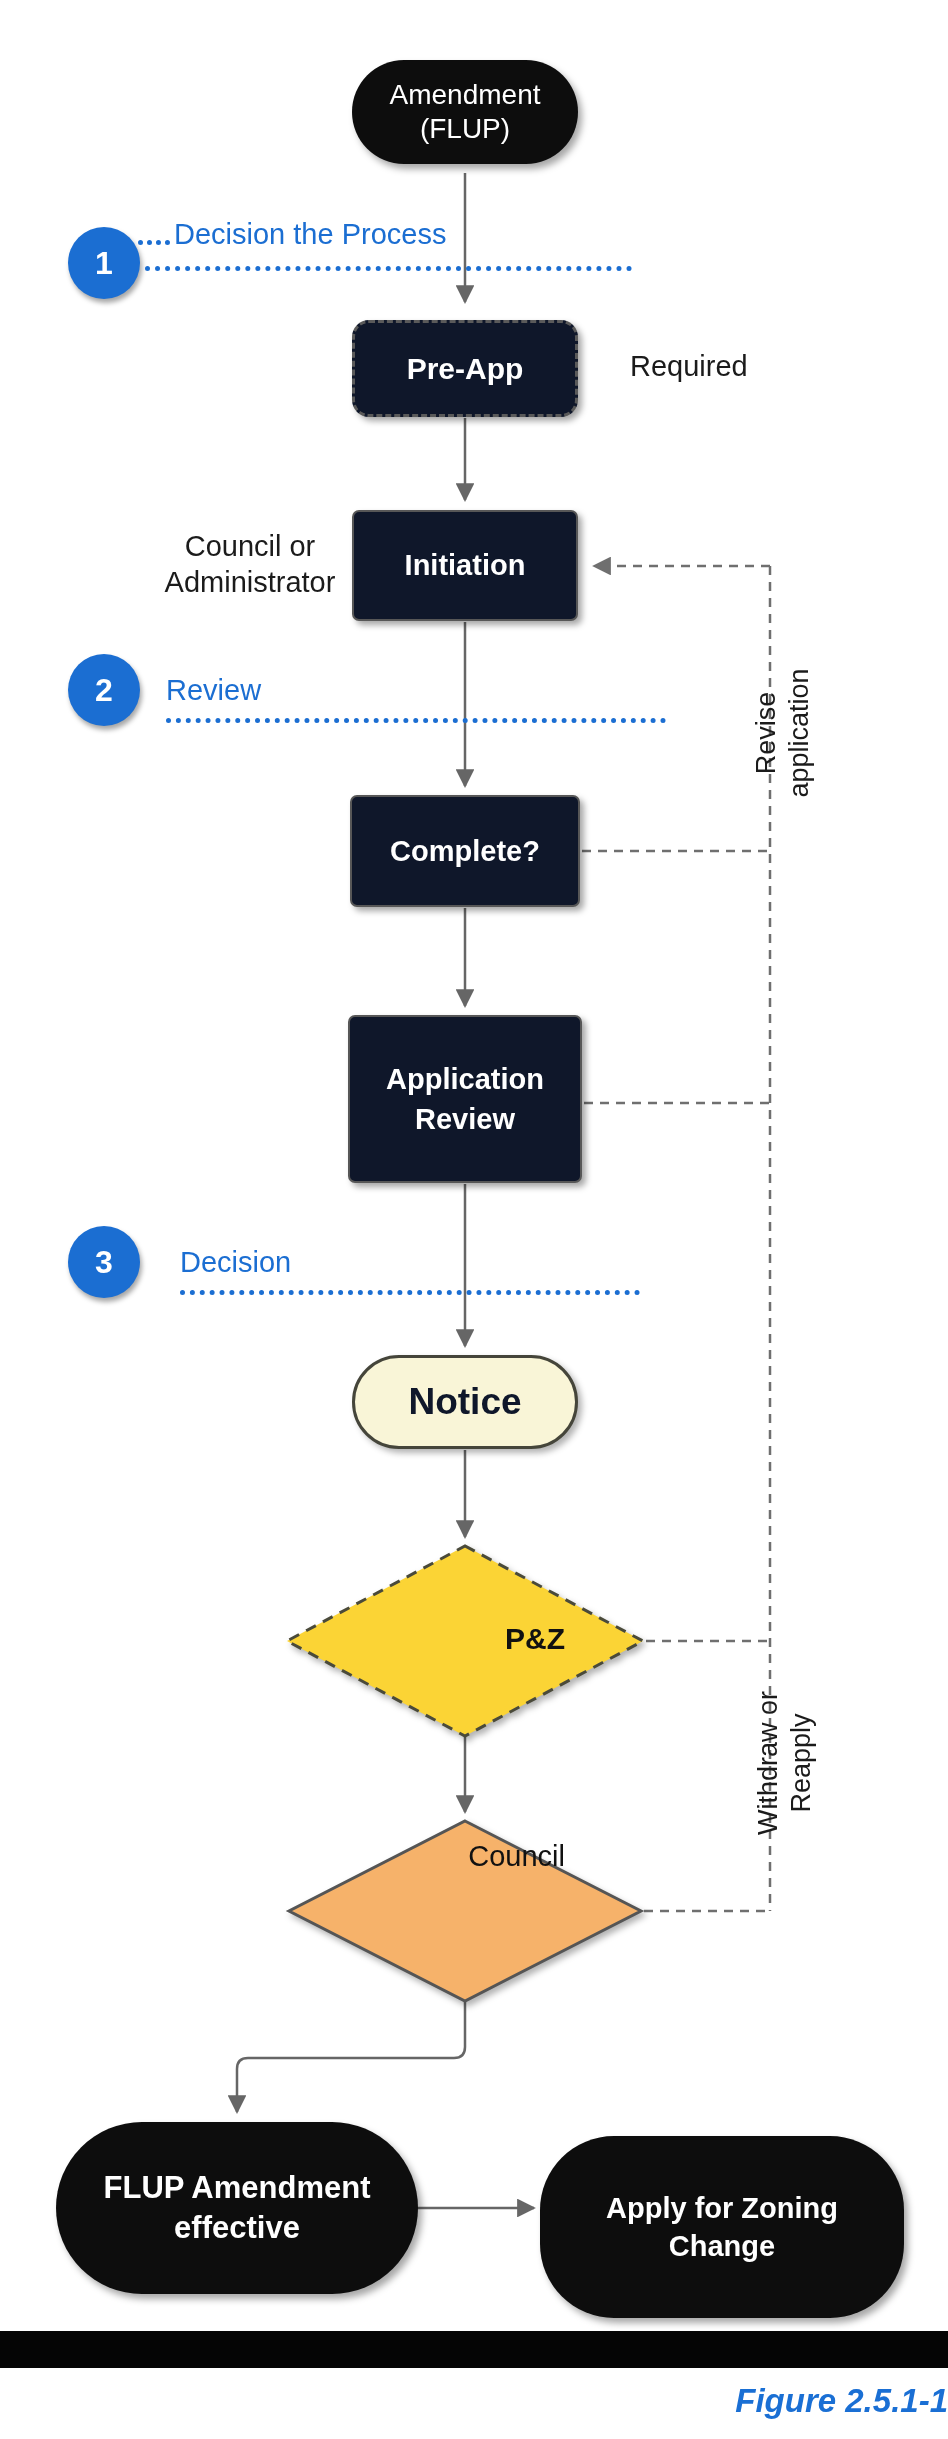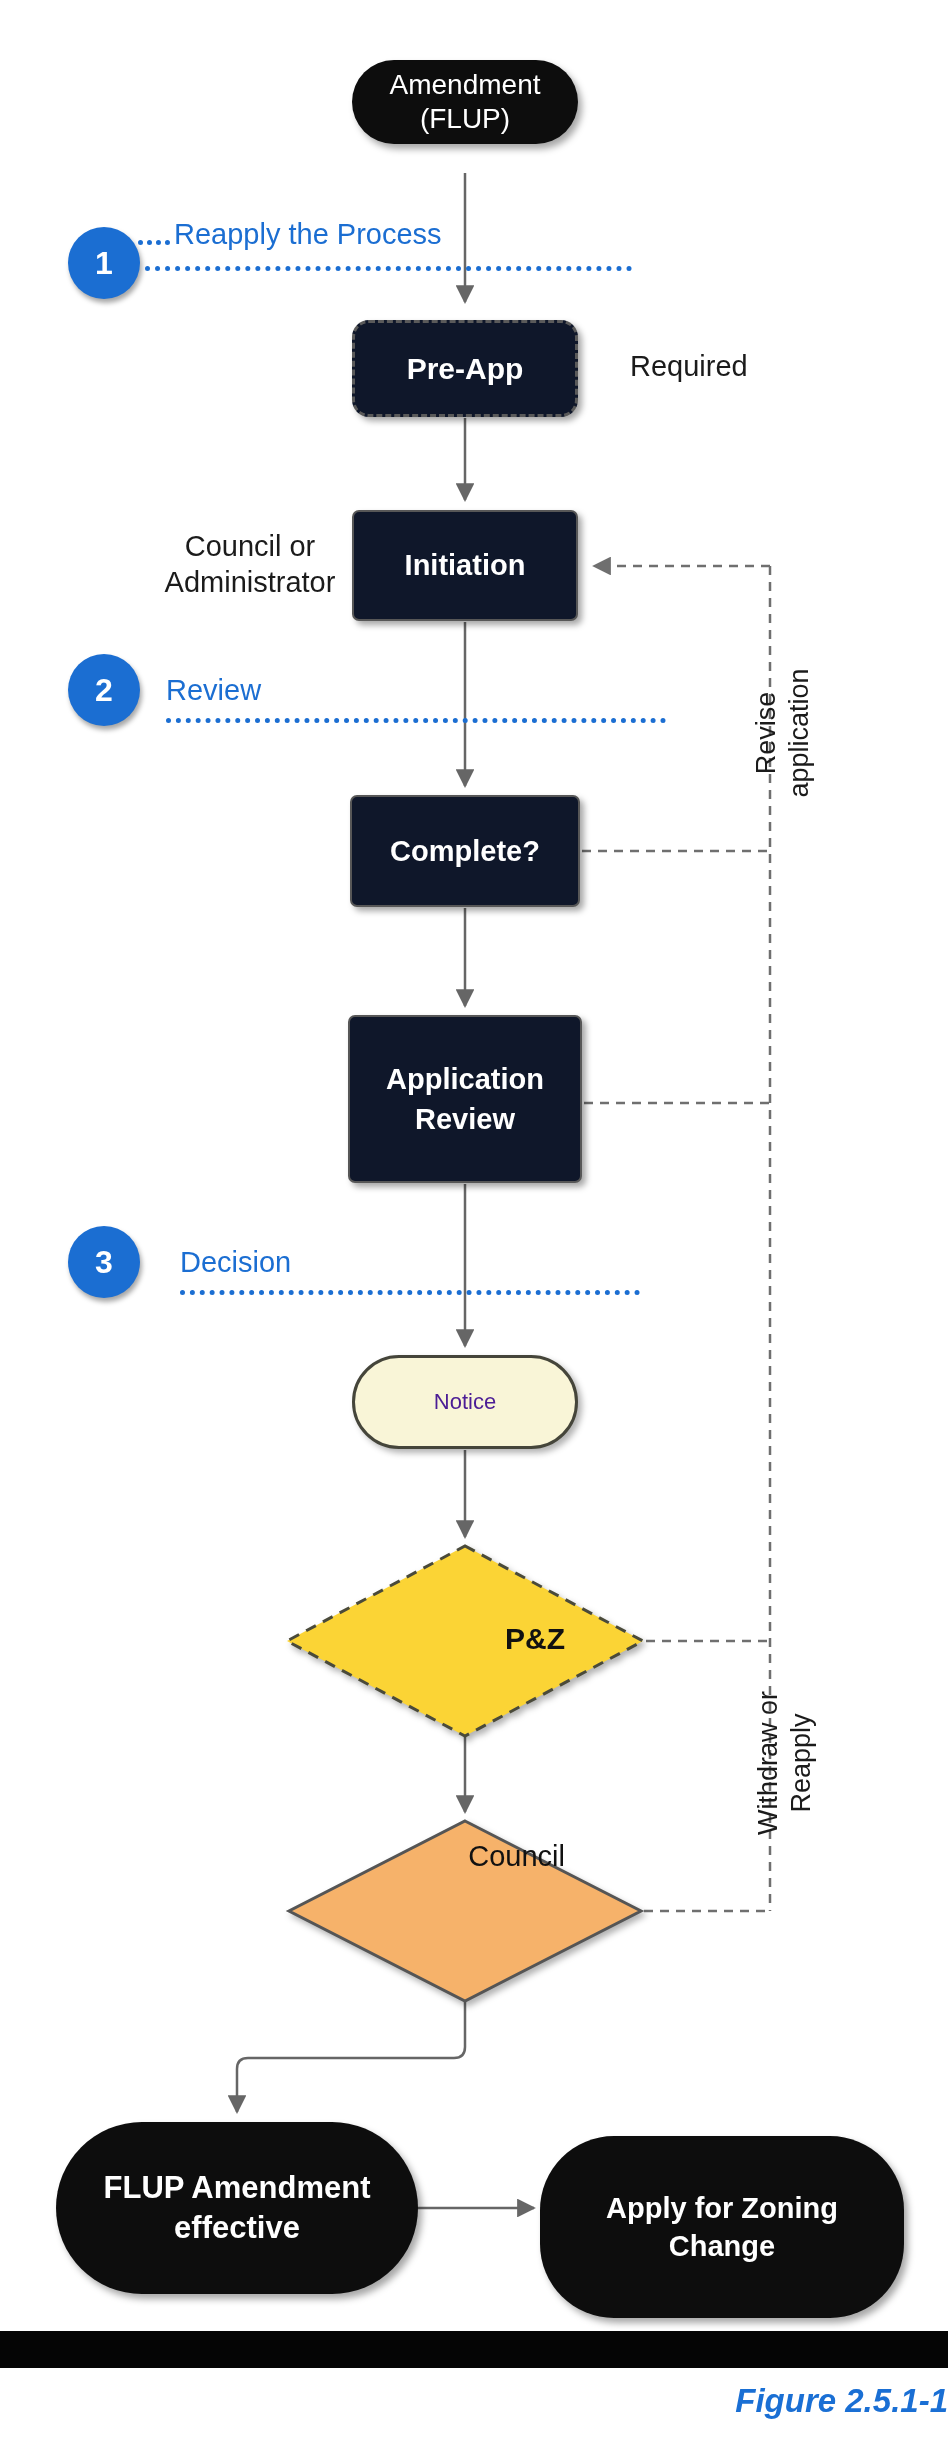--- a/index.html
+++ b/index.html
@@ -4,31 +4,31 @@
 <style>
   *{box-sizing:border-box;margin:0;padding:0}
   html,body{background:#ffffff}
   body{font-family:"Liberation Sans",sans-serif;color:#222}
   .canvas{position:relative;width:948px;height:2439px;background:#fff;overflow:hidden}
   .overlay{position:absolute;left:0;top:0;width:948px;height:2439px}
 
   .node{position:absolute;display:flex;flex-direction:column;align-items:center;justify-content:center;text-align:center}
 
   .stadium-black{background:#0d0d0d;color:#fff;box-shadow:4px 5px 7px rgba(0,0,0,.35)}
-  .amendment{left:352px;top:60px;width:226px;height:84px;border-radius:56px;font-size:28px;line-height:34px;font-weight:400}
+  .amendment{left:352px;top:60px;width:226px;height:104px;border-radius:56px;font-size:28px;line-height:34px;font-weight:400}
   .flup-effective{left:56px;top:2122px;width:362px;height:172px;border-radius:86px;font-size:31px;line-height:40px;font-weight:700}
   .apply-zoning{left:540px;top:2136px;width:364px;height:182px;border-radius:74px;font-size:29px;line-height:38px;font-weight:700}
 
   .green{background:#0f172a;border:2.5px solid #575757;color:#fff;font-weight:700;border-radius:7px;box-shadow:4px 4px 6px rgba(0,0,0,.35)}
   .pre-app{left:352px;top:320px;width:226px;height:97px;border:3.5px dashed #5a5a5a;border-radius:17px;font-size:30px}
   .initiation{left:352px;top:510px;width:226px;height:111px;font-size:29px}
   .complete{left:350px;top:795px;width:230px;height:112px;font-size:29px}
   .app-review{left:348px;top:1015px;width:234px;height:168px;font-size:29px;line-height:40px}
 
-  .notice{left:352px;top:1355px;width:226px;height:94px;background:#f9f5d7;border:3px solid #45453a;border-radius:48px;color:#4c1d95;font-weight:400;font-size:22px;box-shadow:4px 4px 6px rgba(0,0,0,.3)}
+  .notice{left:352px;top:1355px;width:226px;height:94px;background:#f9f5d7;border:3px solid #45453a;border-radius:48px;color:#0f172a;font-weight:700;font-size:37px;box-shadow:4px 4px 6px rgba(0,0,0,.3)}
 
   .badge{position:absolute;width:72px;height:72px;border-radius:50%;background:#1b6ed2;color:#fff;font-weight:700;font-size:32px;display:flex;align-items:center;justify-content:center;box-shadow:2px 4px 5px rgba(0,0,0,.35)}
   .step-label{position:absolute;color:#1b6ed2;font-size:29px}
   .dotline{position:absolute;height:0;border-top:5px dotted #1b6ed2}
 
   .txt{position:absolute;font-size:29px;color:#1b1b1b}
   .center-txt{text-align:center}
 
   .vert-label{position:absolute;width:200px;height:80px;transform:rotate(-90deg);display:flex;flex-direction:column;align-items:center;justify-content:center;font-size:27px;line-height:33px;color:#1b1b1b;text-align:center}
 
@@ -83,21 +83,21 @@
 
   <div class="node stadium-black amendment">
     <span>Amendment</span>
     <span>(FLUP)</span>
   </div>
 
   <div class="badge" style="left:68px;top:227px">
     <span>1</span>
   </div>
   <div class="dotline" style="left:138px;top:240px;width:32px"></div>
-  <div class="step-label" style="left:174px;top:218px">Reapply the Process</div>
+  <div class="step-label" style="left:174px;top:218px">Decision the Process</div>
   <div class="dotline" style="left:145px;top:266px;width:487px"></div>
 
   <div class="node green pre-app">
     <span>Pre-App</span>
   </div>
   <div class="txt" style="left:630px;top:350px">Required</div>
 
   <div class="node green initiation">
     <span>Initiation</span>
   </div>

